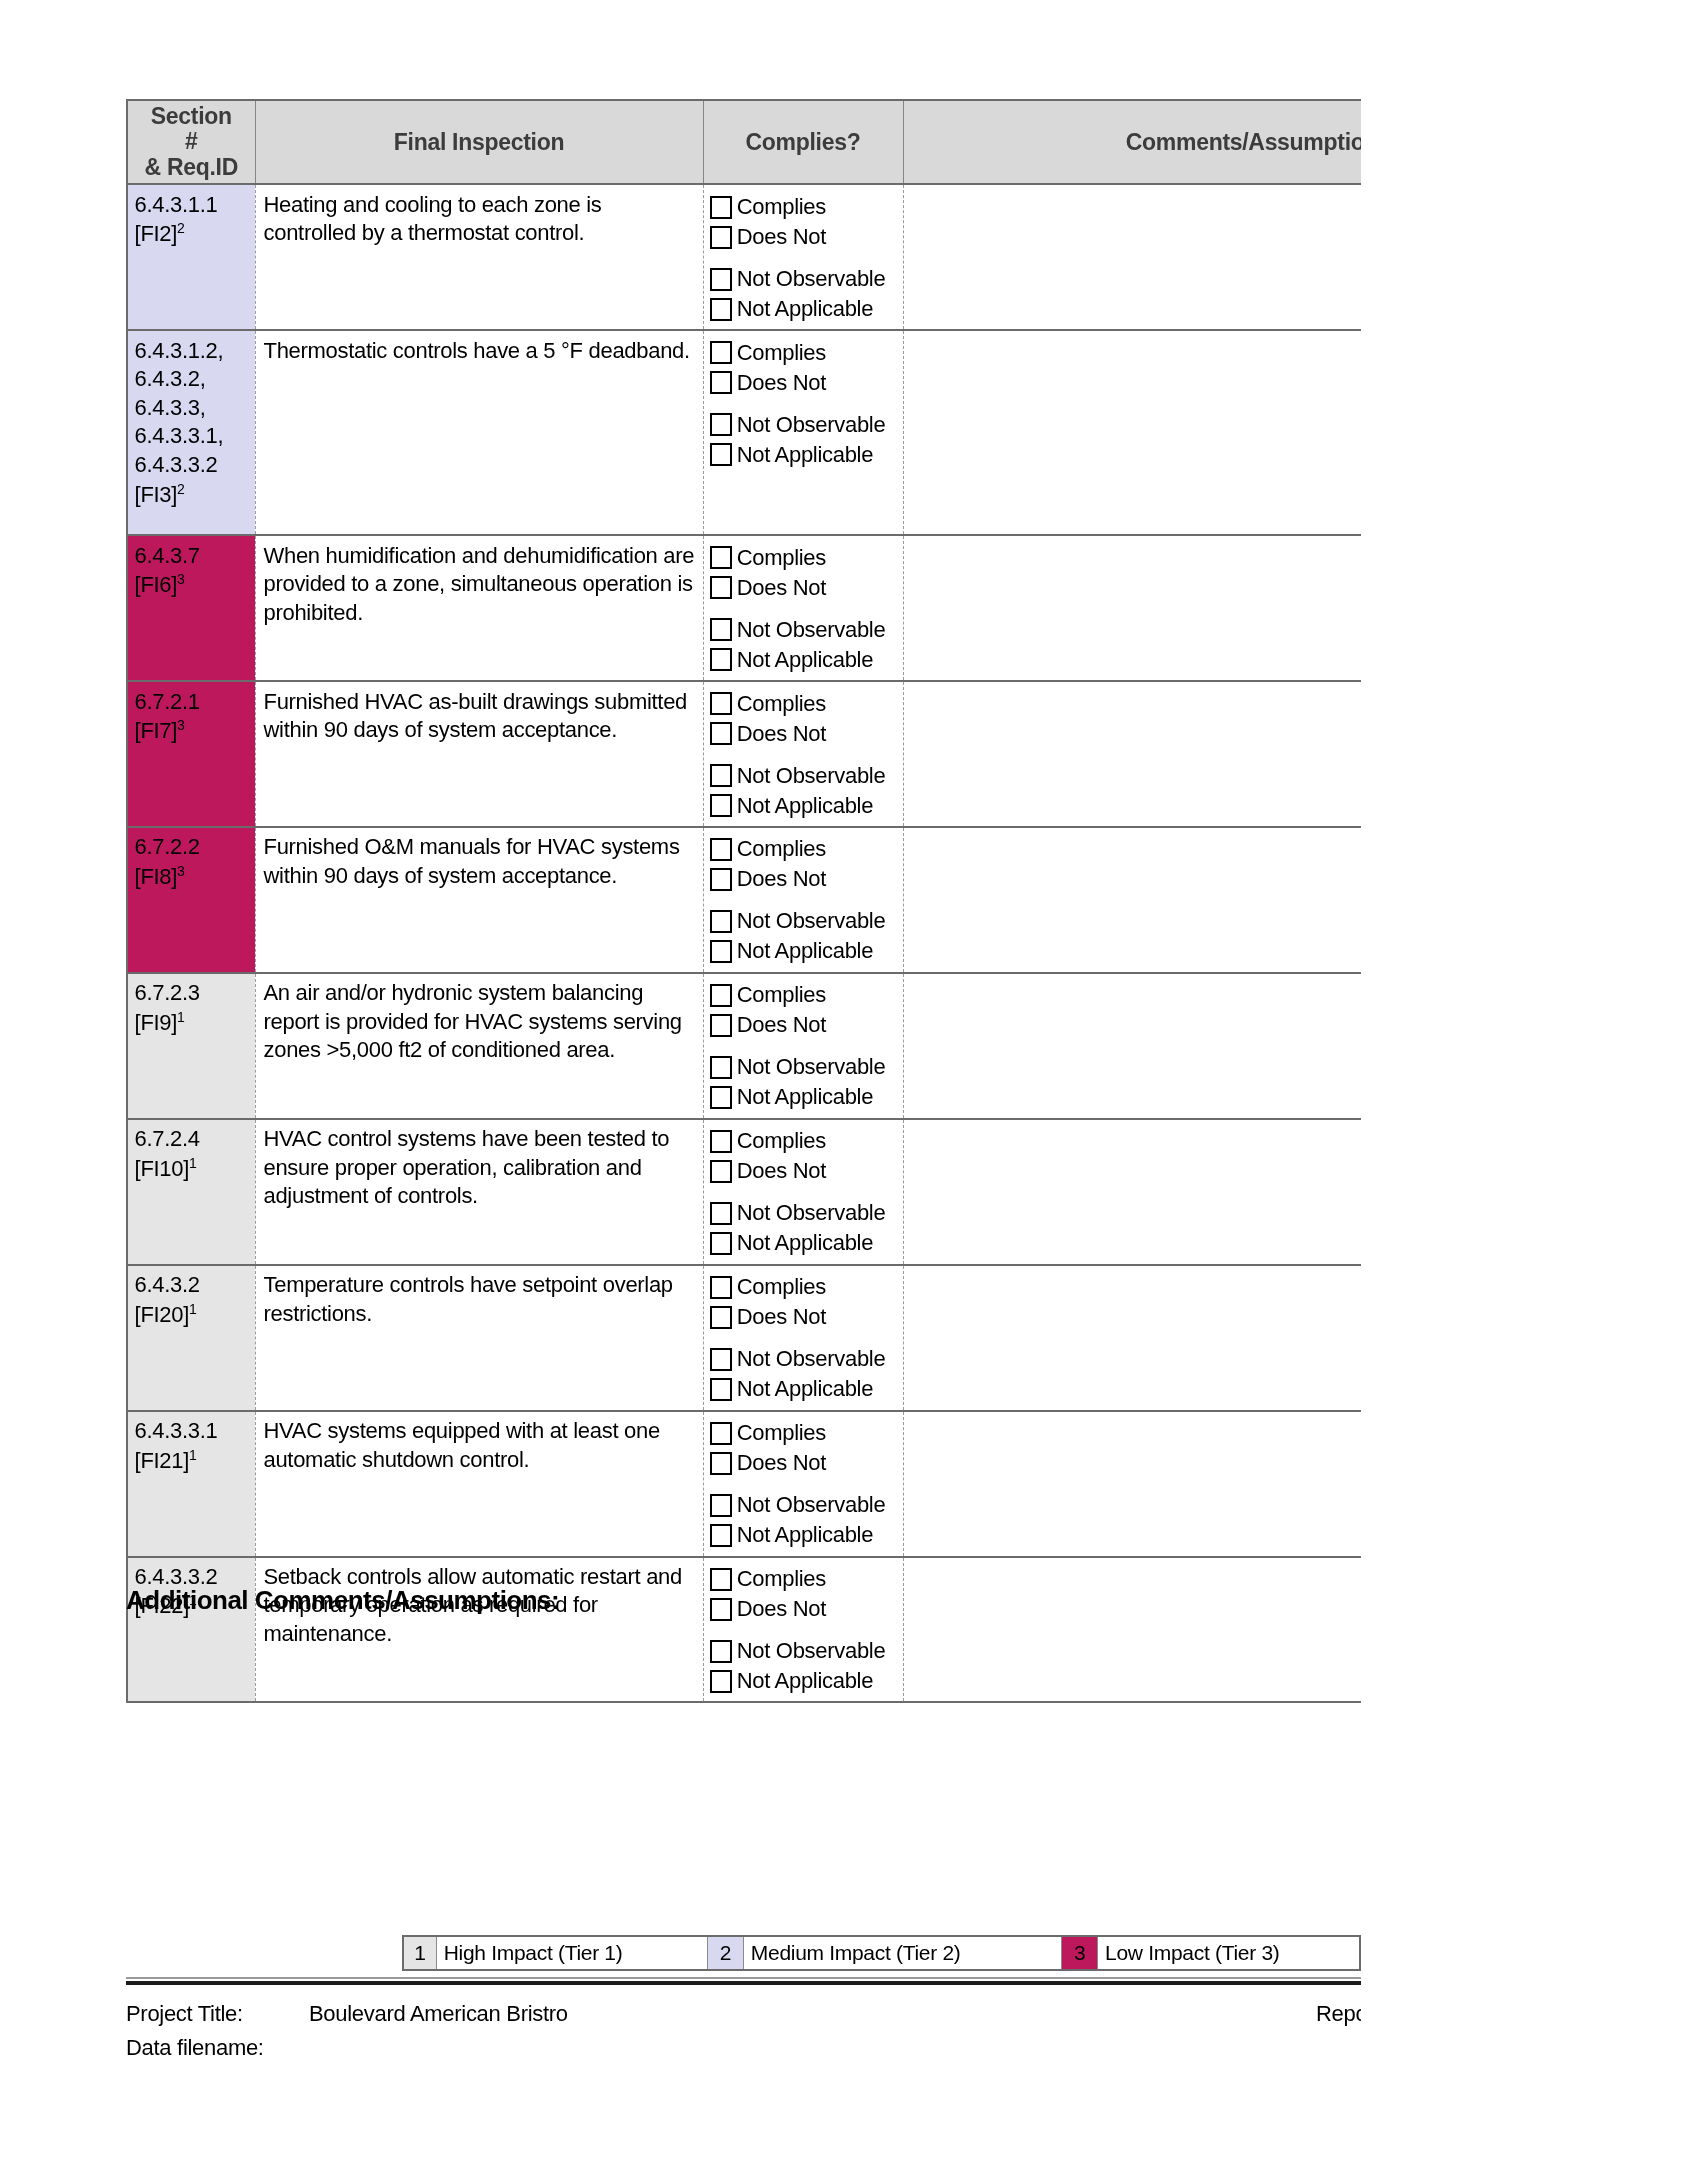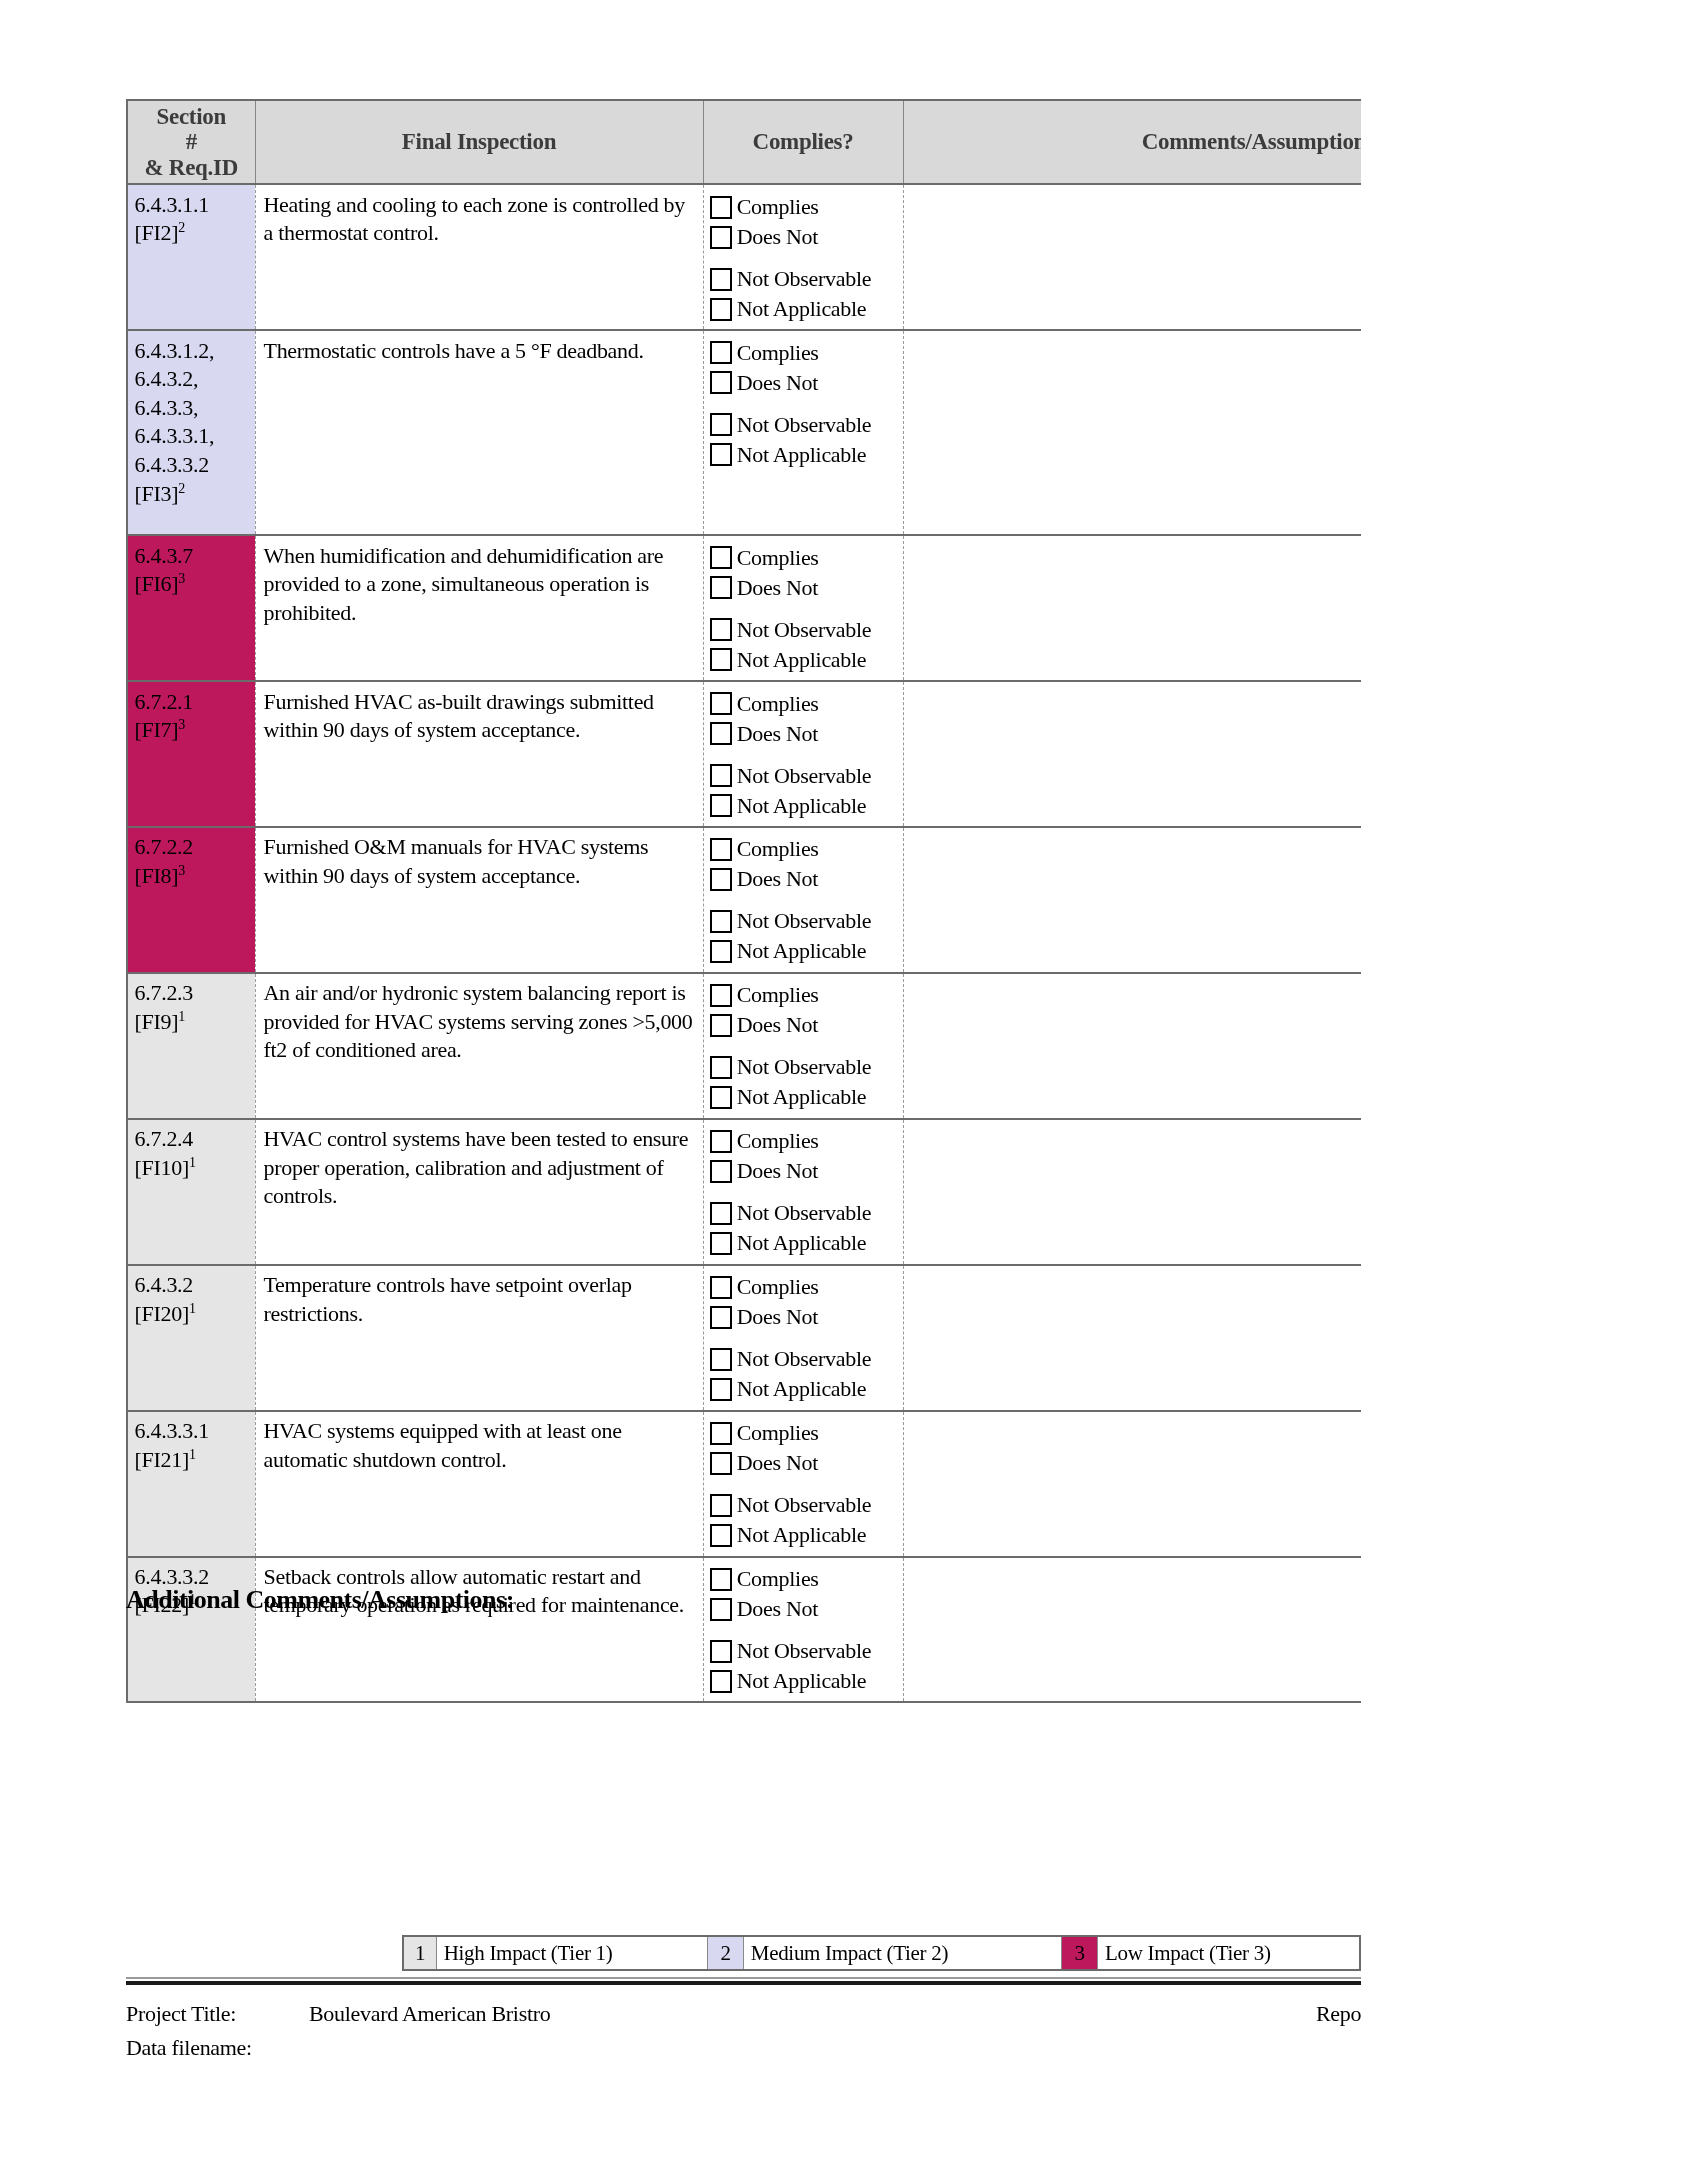--- a/index.html
+++ b/index.html
@@ -1,17 +1,17 @@
 <!DOCTYPE html>
 <html style="font-size:10.6px"><head>
 <meta charset="utf-8">
 <style>
   html,body{margin:0;padding:0;background:#fff;}
   .page{position:relative;width:1361px;height:2183px;background:#ffffff;overflow:hidden;
-        font-family:Liberation Serif, serif;color:#000;}
+        font-family:Liberation Sans, sans-serif;color:#000;}
 
   
   table.main{position:absolute;left:126px;top:99px;width:1489px;border-collapse:collapse;
              table-layout:fixed;border:2.6px solid #6b6b6b;}
   table.main th{background:#d9d9d9;color:#3c3c3c;font-weight:bold;font-size:23px;
                 text-align:center;vertical-align:middle;height:69px;
                 border-bottom:2.6px solid #6b6b6b;letter-spacing:-0.3px;padding:2.6px 4px;}
   table.main th + th{border-left:1.3px solid #858585;}
   .sec-h{white-space:pre-line;line-height:1.12;}
   table.main td + td{border-left:1.3px dashed #9a9a9a;}

